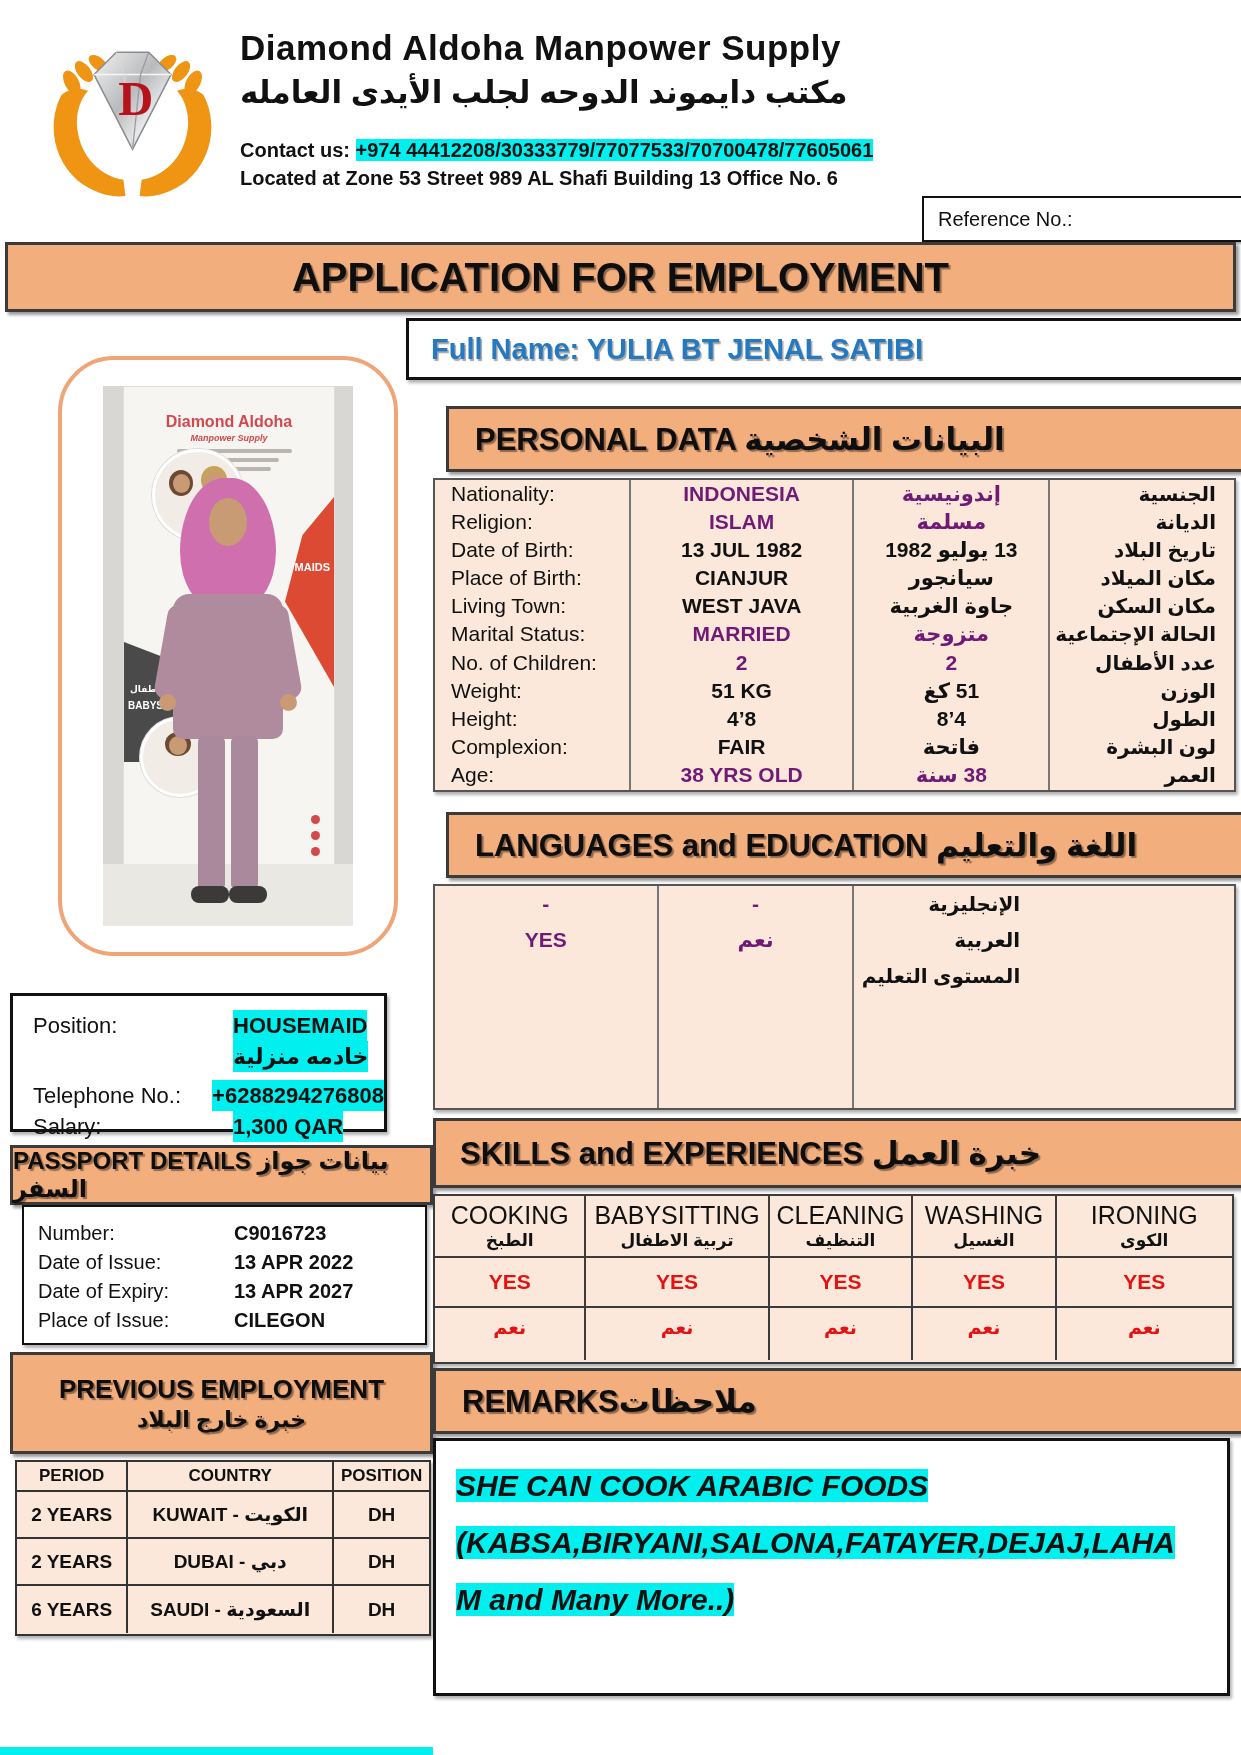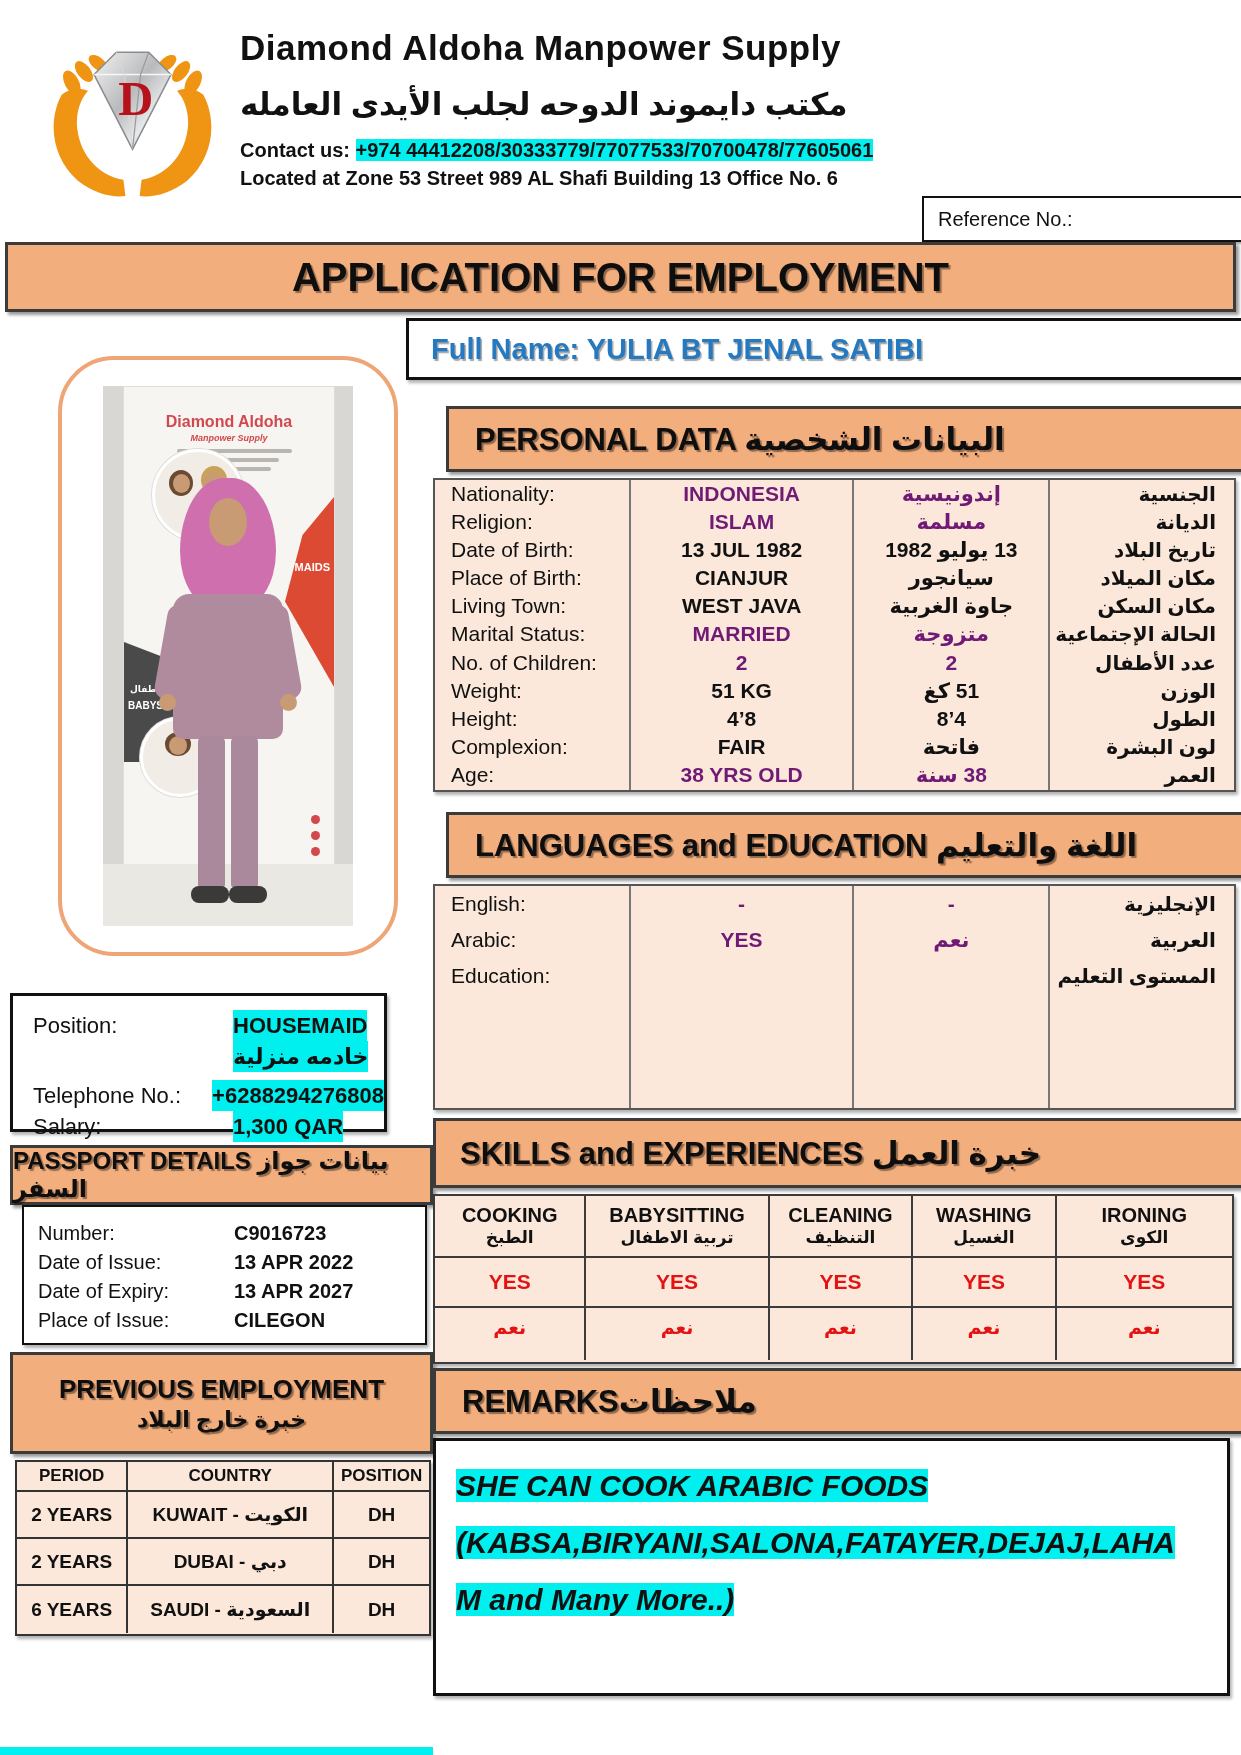--- a/index.html
+++ b/index.html
@@ -1,21 +1,21 @@
 <!DOCTYPE html>
 <html><head>
 <meta charset="utf-8">
 <style>
   html,body{margin:0;padding:0;background:#fff;}
   .page{position:relative;width:1241px;height:1755px;background:#fff;overflow:hidden;
         font-family:"Liberation Sans","DejaVu Sans",sans-serif;color:#111;}
   .abs{position:absolute;}
   
   .company-en{left:240px;top:28px;width:940px;font-size:35px;font-weight:800;letter-spacing:.5px;}
-  .company-ar{left:240px;top:86px;width:760px;font-size:31px;font-weight:800;direction:rtl;text-align:left;}
+  .company-ar{left:240px;top:74px;width:760px;font-size:31px;font-weight:800;direction:rtl;text-align:left;}
   .contact-line{left:240px;top:139px;width:900px;font-size:20px;font-weight:800;}
   .address-line{left:240px;top:167px;width:900px;font-size:20px;font-weight:800;}
   .hl{background:#00EFEF;}
   .ref-box{left:922px;top:196px;width:306px;height:42px;border:2px solid #111;background:#fff;
            font-size:20px;line-height:42px;padding-left:14px;box-shadow:2px 2px 2px rgba(0,0,0,.35);}
   
   .bar{background:#F2AE7D;border:3px solid #3b3b3b;box-shadow:3px 3px 3px rgba(0,0,0,.4);
        display:flex;align-items:center;font-weight:800;color:#0e0e0e;
        text-shadow:2px 2px 1px rgba(0,0,0,.4);}
   .title-bar{left:5px;top:242px;width:1225px;height:64px;justify-content:center;font-size:40px;}
@@ -53,21 +53,21 @@
   .passrow{display:flex;font-size:20px;line-height:29px;}
   .passrow .plabel{width:196px;}
   .passrow .pval{font-weight:700;}
   
   .skills-table{left:433px;top:1194px;width:797px;height:166px;background:#FBE8DA;border:2.5px solid #3b3b3b;
                 box-shadow:2px 3px 3px rgba(0,0,0,.3);display:grid;
                 grid-template-columns:19% 23% 18% 18% 22%;grid-template-rows:62px 50px 52px;}
   .scell{border-right:2px solid #3b3b3b;border-bottom:2px solid #3b3b3b;display:flex;flex-direction:column;
          align-items:center;justify-content:center;box-sizing:border-box;}
   .scell.lastc{border-right:none;} .scell.lastr{border-bottom:none;}
-  .sk-en{font-size:20px;font-weight:700;} .sk-ar{font-size:17px;font-weight:700;}
+  .sk-en{font-size:25px;font-weight:400;} .sk-ar{font-size:17px;font-weight:700;}
   .sk-yes{font-size:21px;font-weight:700;color:#E31313;} .sk-naam{font-size:19px;font-weight:700;color:#E31313;align-self:stretch;text-align:center;padding-top:8px;}
   
   .prev-table{left:15px;top:1460px;width:412px;height:172px;background:#FBE8DA;border:2px solid #333;
               box-shadow:2px 3px 3px rgba(0,0,0,.3);display:grid;
               grid-template-columns:27% 50% 23%;grid-template-rows:30px 47px 47px 47px;}
   .pvcell{border-right:2px solid #333;border-bottom:2px solid #333;display:flex;align-items:center;justify-content:center;
           font-weight:700;font-size:19px;box-sizing:border-box;}
   .pvcell.hd{font-size:17px;}
   .pvcell.lastc{border-right:none;} .pvcell.lastr{border-bottom:none;}
   
@@ -254,25 +254,20 @@
       <div class="pcell arlab" dir="ltr">عدد الأطفال</div>
       <div class="pcell arlab" dir="ltr">الوزن</div>
       <div class="pcell arlab" dir="ltr">الطول</div>
       <div class="pcell arlab" dir="ltr">لون البشرة</div>
       <div class="pcell arlab" dir="ltr">العمر</div>
     </div>
   </div>
 
   <div class="abs bar lang-bar">LANGUAGES and EDUCATION اللغة والتعليم</div>
   <div class="abs ptable lang-table">
-    <div class="pcol c1">
-      <div class="pcell lab">English:</div>
-      <div class="pcell lab">Arabic:</div>
-      <div class="pcell lab">Education:</div>
-    </div>
     <div class="pcol c2">
       <div class="pcell val red">-</div>
       <div class="pcell val red">YES</div>
       <div class="pcell val"></div>
     </div>
     <div class="pcol c3">
       <div class="pcell val red">-</div>
       <div class="pcell val red">نعم</div>
       <div class="pcell val"></div>
     </div>

